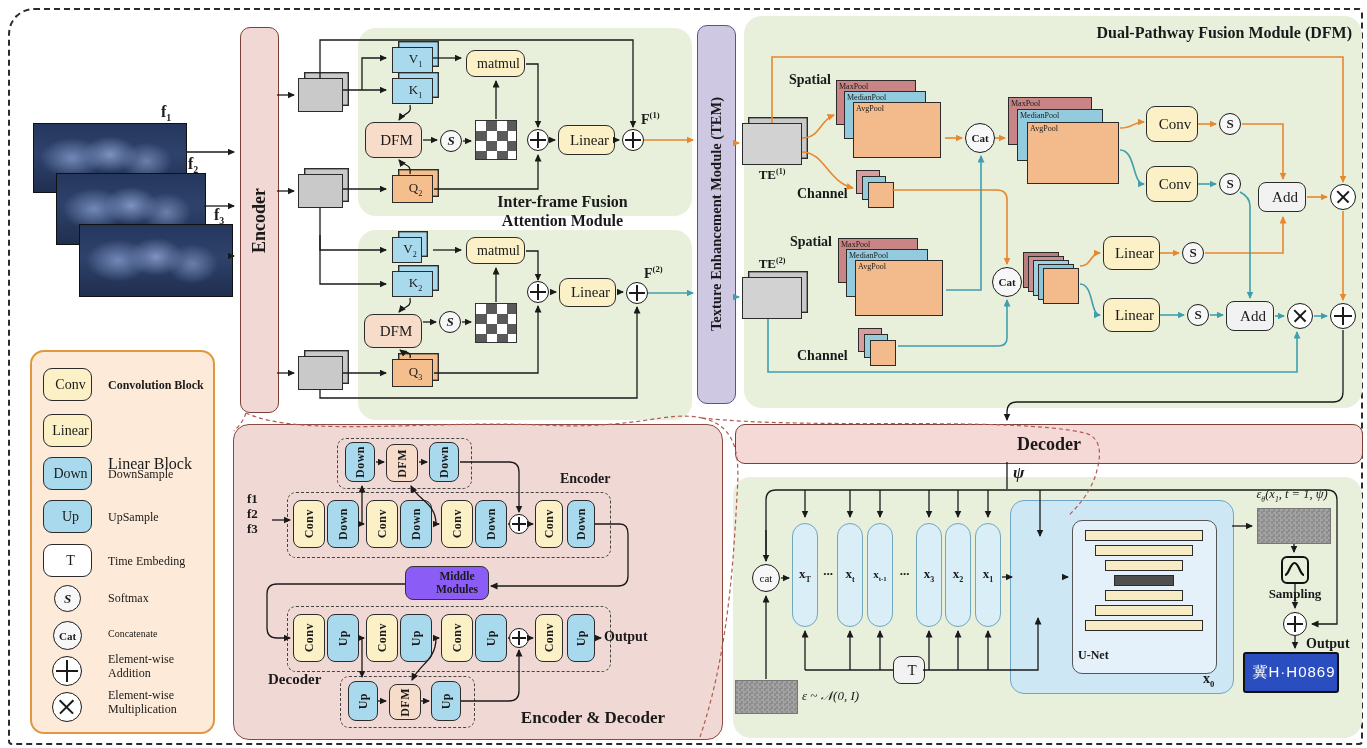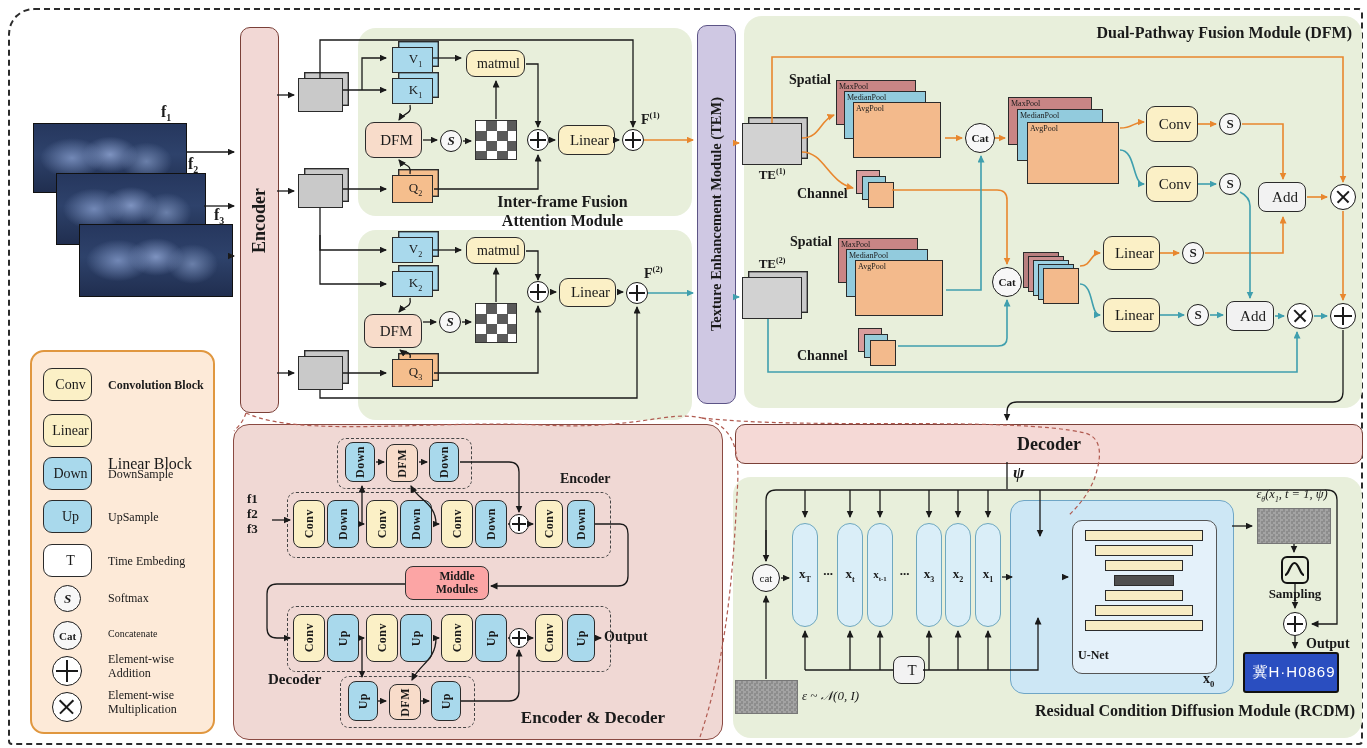--- a/index.html
+++ b/index.html
@@ -99,21 +99,21 @@
   <div class="op plus" style="left:527px;top:129px;width:22px;height:22px;"></div>
   <div class="box yellow" style="left:558px;top:125px;width:57px;height:30px;font-size:15px;">
       <span>Linear</span>
     </div>
   <div class="op plus" style="left:622px;top:129px;width:22px;height:22px;"></div>
   <div class="box orangefill stackQ" style="left:392px;top:175px;width:41px;height:28px;font-size:13px;">
       <span>Q<sub>2</sub></span>
     </div>
   <div class="lbl" style="left:641px;top:110px;font-size:14px;">F<sup>(1)</sup></div>
 
-  <div class="box bluefill stackV" style="left:392px;top:237px;width:41px;height:26px;font-size:13px;">
+  <div class="box bluefill stackV" style="left:392px;top:237px;width:30px;height:26px;font-size:13px;">
       <span>V<sub>2</sub></span>
     </div>
   <div class="box bluefill stackV" style="left:392px;top:271px;width:41px;height:26px;font-size:13px;justify-content:center;">
       <span>K<sub>2</sub></span>
     </div>
   <div class="box yellow" style="left:466px;top:237px;width:59px;height:27px;font-size:14px;">
       <span>matmul</span>
     </div>
   <div class="box pinkblk" style="left:364px;top:314px;width:58px;height:34px;font-size:15px;">
       <span>DFM</span>
@@ -216,21 +216,20 @@
       <span style="font-weight:bold;">S</span>
     </div>
   <div class="box whitefill" style="left:1226px;top:301px;width:48px;height:30px;font-size:15px;">
       <span>Add</span>
     </div>
   <div class="op times" style="left:1287px;top:303px;width:26px;height:26px;"></div>
   <div class="op plus" style="left:1330px;top:303px;width:26px;height:26px;"></div>
 
   <div class="lbl it" style="left:1013px;top:463px;font-size:17px;">ψ</div>
 
-  <div class="small-title" style="left:905px;top:702px;width:450px;text-align:right;">Residual Condition Diffusion Module (RCDM)</div>
 
   <div class="circ" style="left:752px;top:564px;width:28px;height:28px;font-size:11px;">
       <span>cat</span>
     </div>
 
   <div class="pill" style="left:792px;top:523px;">
       <span>x<sub>T</sub></span>
     </div>
   <div class="lbl" style="left:818px;top:563px;width:20px;text-align:center;font-size:13px;">...</div>
   <div class="pill" style="left:837px;top:523px;">
@@ -341,21 +340,21 @@
   <div class="vblk bluefill" style="left:345px;top:442px;width:30px;height:40px;">
       <span>Down</span>
     </div>
   <div class="vblk pinkblk" style="left:386px;top:444px;width:32px;height:38px;">
       <span>DFM</span>
     </div>
   <div class="vblk bluefill" style="left:429px;top:442px;width:30px;height:40px;">
       <span>Down</span>
     </div>
 
-  <div class="abs" style="left:405px;top:566px;width:84px;height:34px;background:#fca5a5;border:1.3px solid #333;border-radius:8px;display:flex;flex-direction:column;align-items:center;justify-content:center;font-weight:bold;font-size:11.5px;line-height:13px;box-sizing:border-box;padding-left:20px;">
+  <div class="abs" style="left:405px;top:566px;width:84px;height:34px;background:#8b5cf6;border:1.3px solid #333;border-radius:8px;display:flex;flex-direction:column;align-items:center;justify-content:center;font-weight:bold;font-size:11.5px;line-height:13px;box-sizing:border-box;padding-left:20px;">
     <div>Middle</div>
     <div>Modules</div>
   </div>
 
   <div class="vblk yellow" style="left:293px;top:614px;width:32px;height:48px;">
       <span>Conv</span>
     </div>
   <div class="vblk bluefill" style="left:327px;top:614px;width:32px;height:48px;">
       <span>Up</span>
     </div>

